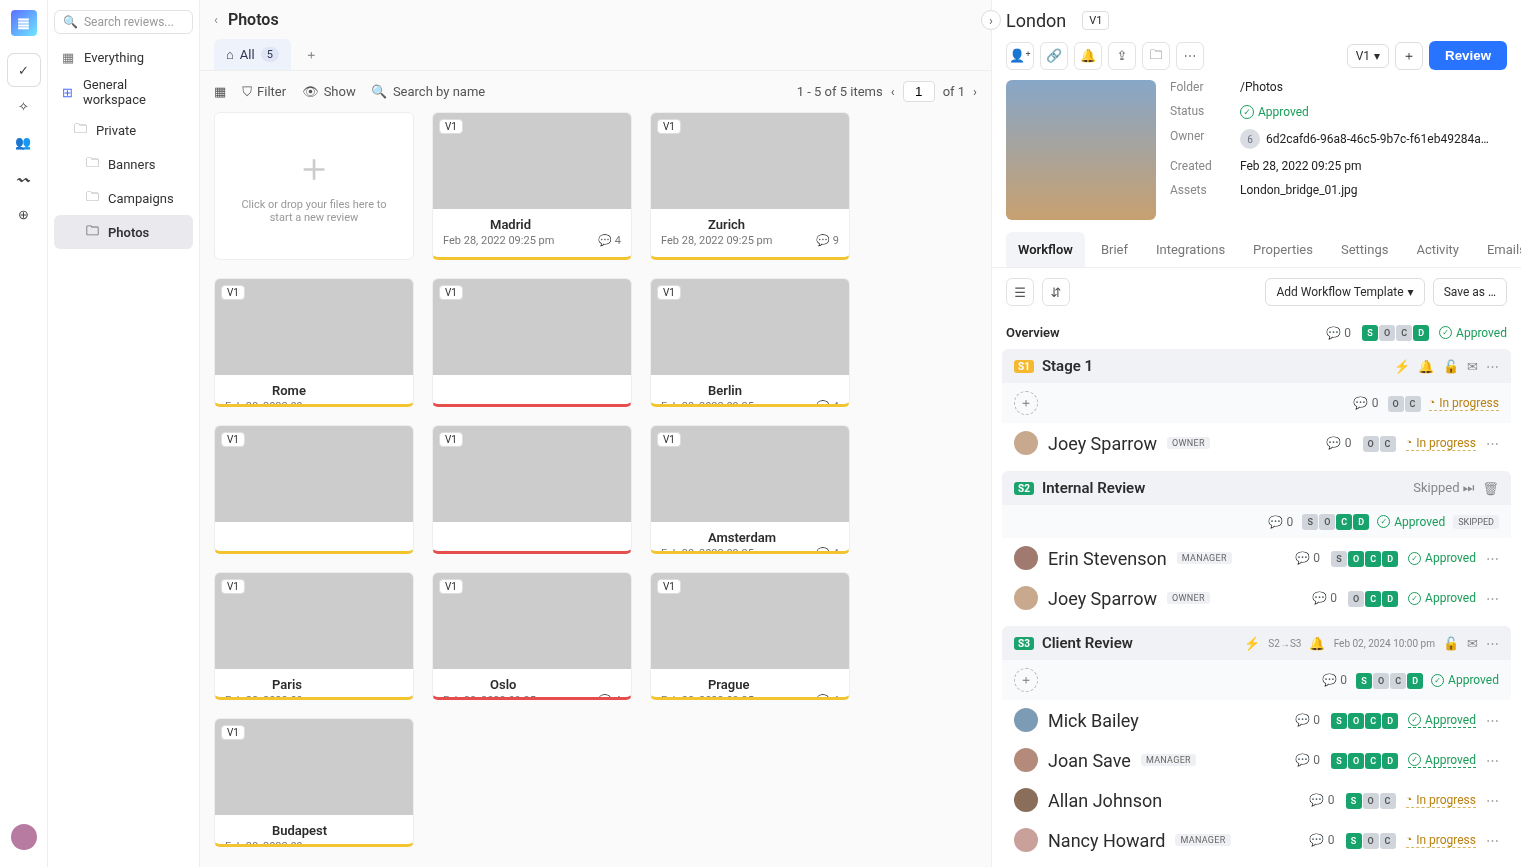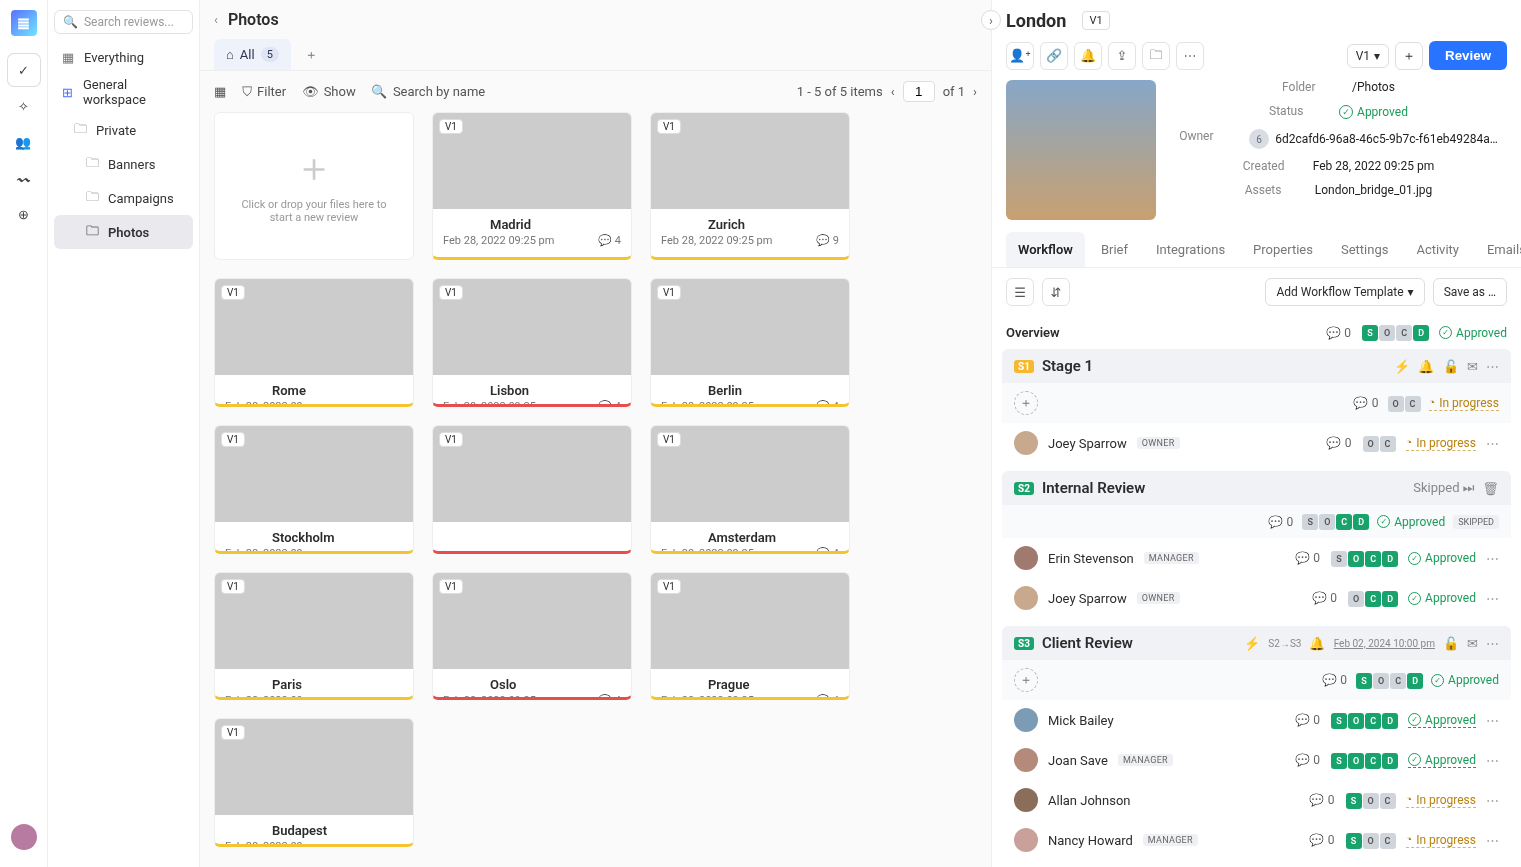--- a/index.html
+++ b/index.html
@@ -45,31 +45,31 @@
 .card .body { padding:8px 10px 10px;}
 .card .title { font-weight:600; font-size:13px; margin-bottom:2px;padding-left:47px;}
 .card .meta { font-size:11px; color:#777; display:flex; justify-content:space-between;}
 .card .comments { display:flex;align-items:center; gap:3px;}
 .upload-card { background:#fff; border:1px solid #eee; border-radius:6px; display:flex; flex-direction:column; align-items:center; justify-content:center; padding:18px; color:#999; text-align:center; font-size:11px; gap:10px;}
 .upload-plus { font-size:40px; color:#ccc; line-height:1;}
 
 
 .panel { width:530px; background:#fff; border-left:1px solid #eee; display:flex; flex-direction:column; overflow:hidden;}
 .panel-head { display:flex;align-items:center; padding:10px 14px; gap:10px;}
-.panel-head .title { font-size:18px; font-weight:700;}
+.panel-head .title { font-size:18px; font-weight:400;}
 .ver-chip { border:1px solid #ddd; border-radius:4px; padding:2px 6px; font-size:11px; margin-left:6px;}
 .action-row { display:flex;align-items:center; gap:6px; padding:0 14px 10px;}
 .iconbtn { width:28px;height:28px;border:1px solid #e3e3e3;border-radius:6px;display:flex;align-items:center;justify-content:center;color:#555;cursor:pointer; font-size:13px;}
 .action-row .spacer{flex:1;}
 .ver-select { border:1px solid #ddd;border-radius:6px;padding:4px 8px;display:flex;align-items:center;gap:4px;font-size:12px;}
 .plusbtn { border:1px solid #ddd;border-radius:6px;width:28px;height:28px;display:flex;align-items:center;justify-content:center;cursor:pointer;}
 .review-btn { background:#2873ff;color:#fff;border:none;border-radius:6px;padding:7px 16px;font-weight:600;cursor:pointer;}
 .details { display:flex; gap:14px; padding:0 14px 12px;}
 .details .preview { width:150px; height:140px; background:linear-gradient(#87a7c8,#c8a070); border-radius:6px;}
-.details .kv { flex:1; display:flex; flex-direction:column; gap:10px; font-size:12px;align-items:center;}
+.details .kv { flex:1; display:flex; flex-direction:column; gap:10px; font-size:12px;}
 .kv-row { display:flex; gap:10px;}
 .kv-row .k { width:60px; color:#888;}
 .kv-row .v { flex:1; color:#222;}
 .status-pill { display:inline-flex;align-items:center;gap:4px;color:#1a9d5a;}
 .status-pill::before { content:"✓"; border:1.5px solid #1a9d5a; border-radius:50%; width:12px;height:12px;display:inline-flex;align-items:center;justify-content:center;font-size:9px;}
 .owner-chip { width:20px;height:20px;border-radius:50%;background:#d9dce3;color:#6a6f82;display:inline-flex;align-items:center;justify-content:center;font-size:10px;margin-right:6px;}
 .link { color:#2873ff; cursor:pointer;}
 
 .ptabs { display:flex; border-bottom:1px solid #eee; padding:0 14px; gap:4px;}
 .ptab { padding:10px 12px; color:#777; font-size:13px; cursor:pointer;}
@@ -97,21 +97,21 @@
 .stage-num.s2{background:#1aa36c;} .stage-num.s3{background:#1aa36c;}
 .stage-header .name{font-weight:600;font-size:15px;}
 .stage-header .spacer{flex:1;}
 .stage-header .hicon{color:#888;font-size:13px;cursor:pointer;}
 .stage-body{background:#f9fafc;}
 .stage-row{display:flex;align-items:center;padding:8px 12px;gap:8px;}
 .stage-row .spacer{flex:1;}
 .add-circle{width:24px;height:24px;border-radius:50%;border:1px dashed #bbb;display:flex;align-items:center;justify-content:center;color:#777;cursor:pointer;}
 .user-row{display:flex;align-items:center;padding:8px 12px;gap:10px;background:#fff;}
 .user-row .avatar{width:24px;height:24px;}
-.user-row .uname{font-size:13px;}
+.user-row .uname{font-size:18px;}
 .role-chip{font-size:9px;background:#eef0f4;color:#666;border-radius:3px;padding:1px 5px;letter-spacing:0.3px;}
 .user-row .spacer{flex:1;}
 .skipped-chip{font-size:9px;background:#eef0f4;color:#666;border-radius:3px;padding:2px 5px;}
 .more{color:#888;cursor:pointer;}
 .new-stage { padding:12px 14px; color:#2873ff; font-weight:500; cursor:pointer;}
 .collapse-handle{position:absolute;left:-10px;top:10px;background:#fff;border:1px solid #ddd;border-radius:50%;width:20px;height:20px;display:flex;align-items:center;justify-content:center;color:#666;cursor:pointer; z-index: 5;}
 .panel-wrap{position:relative;}
 
 
 .g1{background:linear-gradient(135deg,#9fb6c9,#6d5946);} .g2{background:linear-gradient(135deg,#b0bcb8,#96836e);}
@@ -248,55 +248,39 @@
             <div class="title">Rome</div>
             <div class="meta">
               <span>Feb 28, 2022 09:…</span>
             </div>
           </div>
         </div>
       <div class="card red">
           <div class="thumb g4">
             <span class="vtag">V1</span>
           </div>
-          <div class="body">
-            <div class="title">Lisbon</div>
+        </div>
+      <div class="card">
+          <div class="thumb g5">
+            <span class="vtag">V1</span>
+          </div>
+          <div class="body">
+            <div class="title">Berlin</div>
             <div class="meta">
               <span>Feb 28, 2022 09:25 pm</span>
               <span class="comments">
                 <span>💬</span>
                 <span>4</span>
               </span>
             </div>
           </div>
         </div>
       <div class="card">
-          <div class="thumb g5">
-            <span class="vtag">V1</span>
-          </div>
-          <div class="body">
-            <div class="title">Berlin</div>
-            <div class="meta">
-              <span>Feb 28, 2022 09:25 pm</span>
-              <span class="comments">
-                <span>💬</span>
-                <span>4</span>
-              </span>
-            </div>
-          </div>
-        </div>
-      <div class="card">
           <div class="thumb g6">
             <span class="vtag">V1</span>
-          </div>
-          <div class="body">
-            <div class="title">Stockholm</div>
-            <div class="meta">
-              <span>Feb 28, 2022 09:…</span>
-            </div>
           </div>
         </div>
       <div class="card red">
           <div class="thumb g7">
             <span class="vtag">V1</span>
           </div>
         </div>
       <div class="card">
           <div class="thumb g8">
             <span class="vtag">V1</span>
@@ -535,21 +519,21 @@
       </div>
 
       <div class="stage-block">
         <div class="stage-header">
           <span class="stage-num s3">S3</span>
           <span class="name">Client Review</span>
           <span class="spacer"></span>
           <span class="hicon">⚡</span>
           <span style="font-size:10px;color:#888;">S2→S3</span>
           <span class="hicon">🔔</span>
-          <span style="font-size:10px;color:#888;text-decoration:underline;">Feb 02, 2024 10:00 pm</span>
+          <span style="font-size:10px;color:#888;">Feb 02, 2024 10:00 pm</span>
           <span class="hicon">🔓</span>
           <span class="hicon">✉</span>
           <span class="hicon">⋯</span>
         </div>
         <div class="stage-body">
           <div class="stage-row">
             <span class="add-circle">＋</span>
             <span class="spacer"></span>
             <span class="comment-ind">
                 <span>💬</span>

